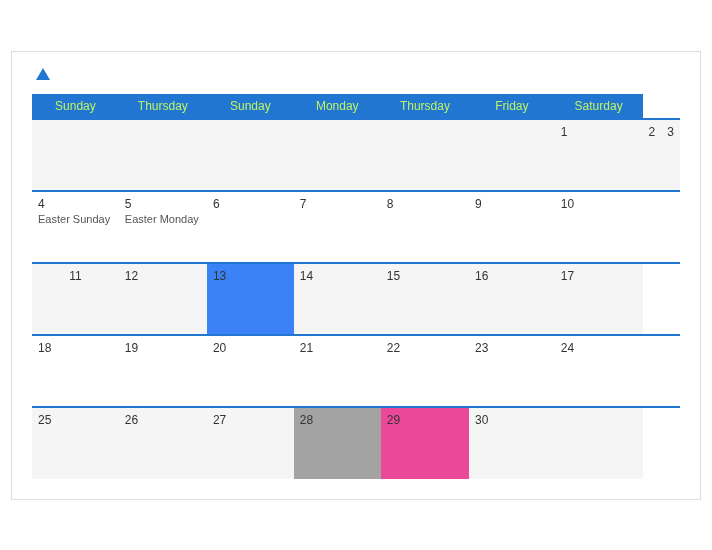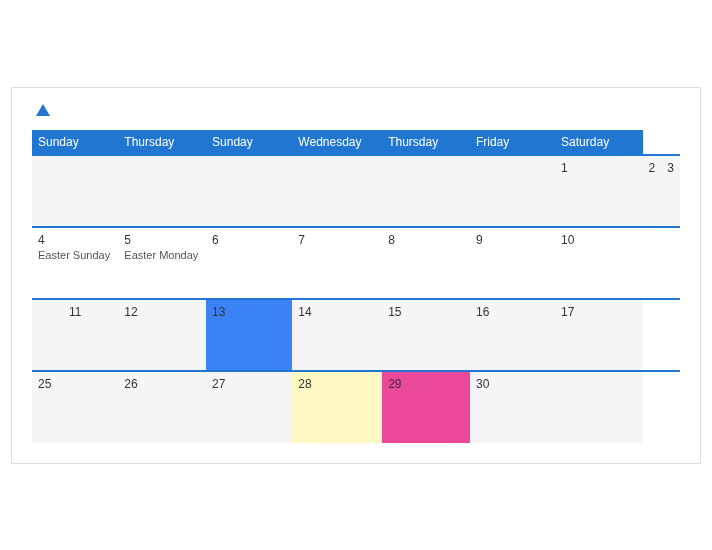--- a/index.html
+++ b/index.html
@@ -67,25 +67,25 @@
       align-self: flex-end;
     }
     .calendar-table {
       width: 100%;
       border-collapse: collapse;
     }
     .calendar-table thead tr {
       background-color: #2176d2;
     }
     .calendar-table thead th {
-      color: #ffffff;
+      color: #bef264;
       font-size: 12px;
       font-weight: normal;
       padding: 5px 6px;
-      text-align: left;
+      text-align: center;
       border: none;
     }
     .calendar-table tbody tr {
       border-top: 2px solid #2176d2;
     }
     .calendar-table tbody td {
       width: calc(100% / 7);
       height: 72px;
       vertical-align: top;
       padding: 5px 6px;
@@ -127,21 +127,21 @@
     <div class="title"></div>
     <div class="country"></div>
   </div>
 
   <table class="calendar-table">
     <thead>
       <tr>
       <th>Sunday</th>
           <th>Thursday</th>
           <th>Sunday</th>
-          <th>Wednesday</th>
+          <th>Monday</th>
           <th>Thursday</th>
           <th>Friday</th>
           <th>Saturday</th>
         </tr>
     </thead>
     <tbody id="calendar-body">
     <tr>
           <td style="background-color: rgb(245, 245, 245);"></td>
           <td style="background-color: rgb(245, 245, 245);"></td>
           <td style="background-color: rgb(245, 245, 245);"></td>
@@ -200,30 +200,53 @@
             <span class="day-num">15</span>
           </td>
           <td style="background-color: rgb(245, 245, 245);">
             <span class="day-num">16</span>
           </td>
           <td style="background-color: rgb(245, 245, 245);">
             <span class="day-num">17</span>
           </td>
         </tr>
         <tr>
+          <td style="background-color: rgb(255, 255, 255);">
+            <span class="day-num">18</span>
+          </td>
+          <td style="background-color: rgb(255, 255, 255);">
+            <span class="day-num">19</span>
+          </td>
+          <td style="background-color: rgb(255, 255, 255);">
+            <span class="day-num">20</span>
+          </td>
+          <td style="background-color: rgb(255, 255, 255);">
+            <span class="day-num">21</span>
+          </td>
+          <td style="background-color: rgb(255, 255, 255);">
+            <span class="day-num">22</span>
+          </td>
+          <td style="background-color: rgb(255, 255, 255);">
+            <span class="day-num">23</span>
+          </td>
+          <td style="background-color: rgb(255, 255, 255);">
+            <span class="day-num">24</span>
+          </td>
+        </tr>
+        <tr>
           <td style="background-color: rgb(245, 245, 245);">
             <span class="day-num">25</span>
           </td>
           <td style="background-color: rgb(245, 245, 245);">
             <span class="day-num">26</span>
           </td>
           <td style="background-color: rgb(245, 245, 245);">
             <span class="day-num">27</span>
           </td>
-          <td style="background-color: #fef9c3; margin-top: 11px;">
+          <td style="background-color: #a3a3a3; margin-top: 11px;">
             <span class="day-num">28</span>
           </td>
           <td style="background-color: #ec4899;">
             <span class="day-num">29</span>
           </td>
           <td style="background-color: rgb(245, 245, 245);">
             <span class="day-num">30</span>
           </td>
           <td style="background-color: rgb(245, 245, 245);"></td>
         </tr>

